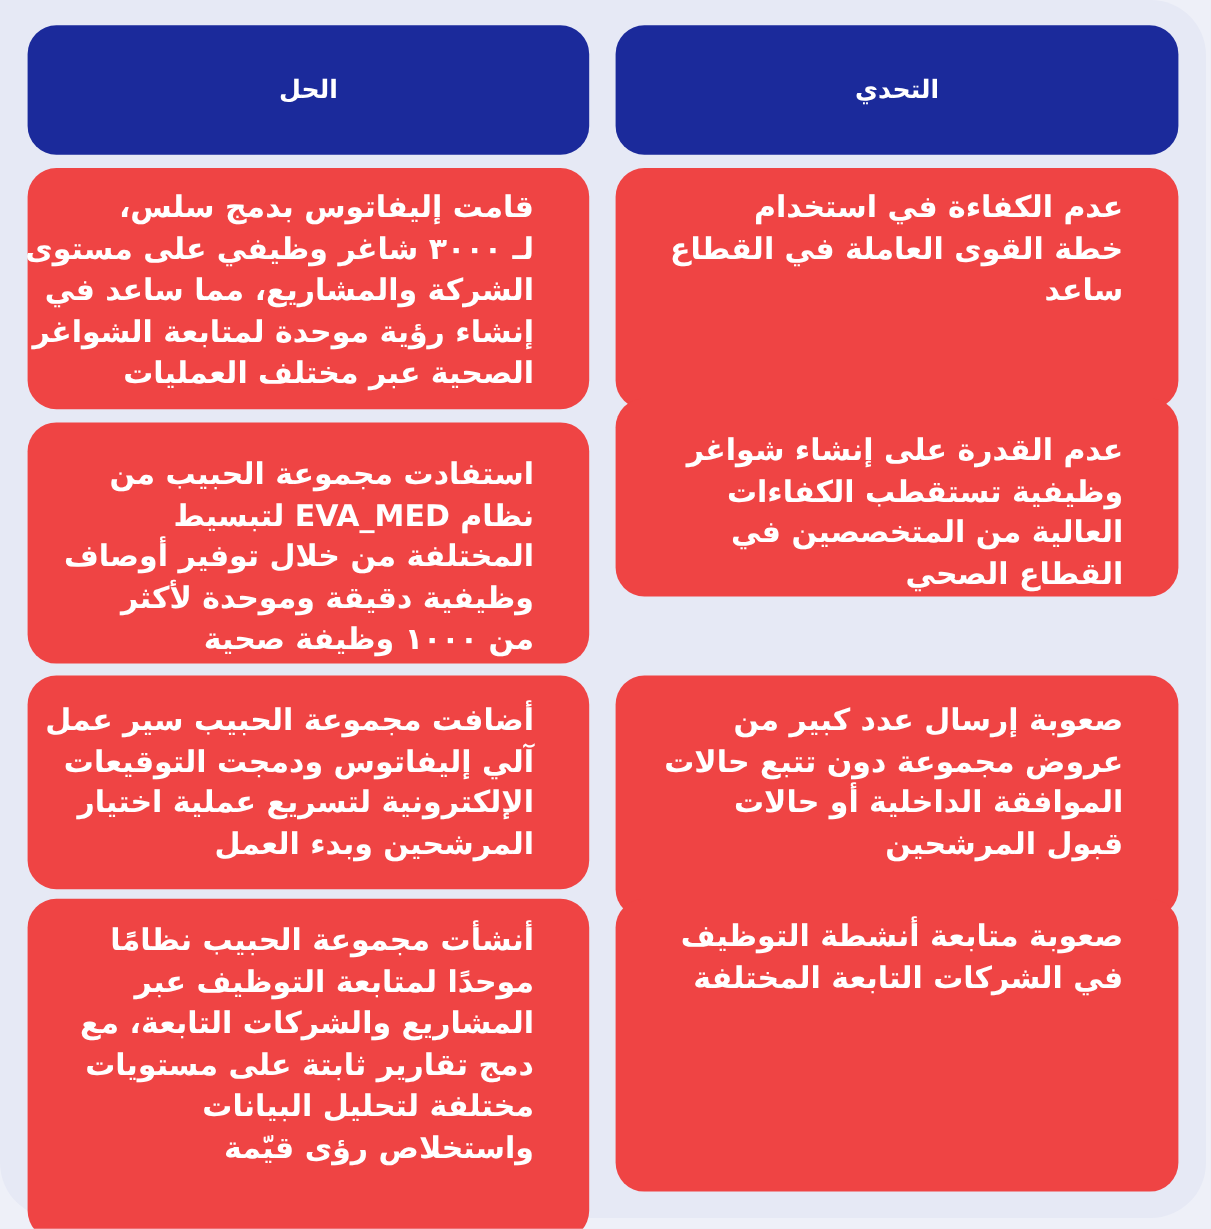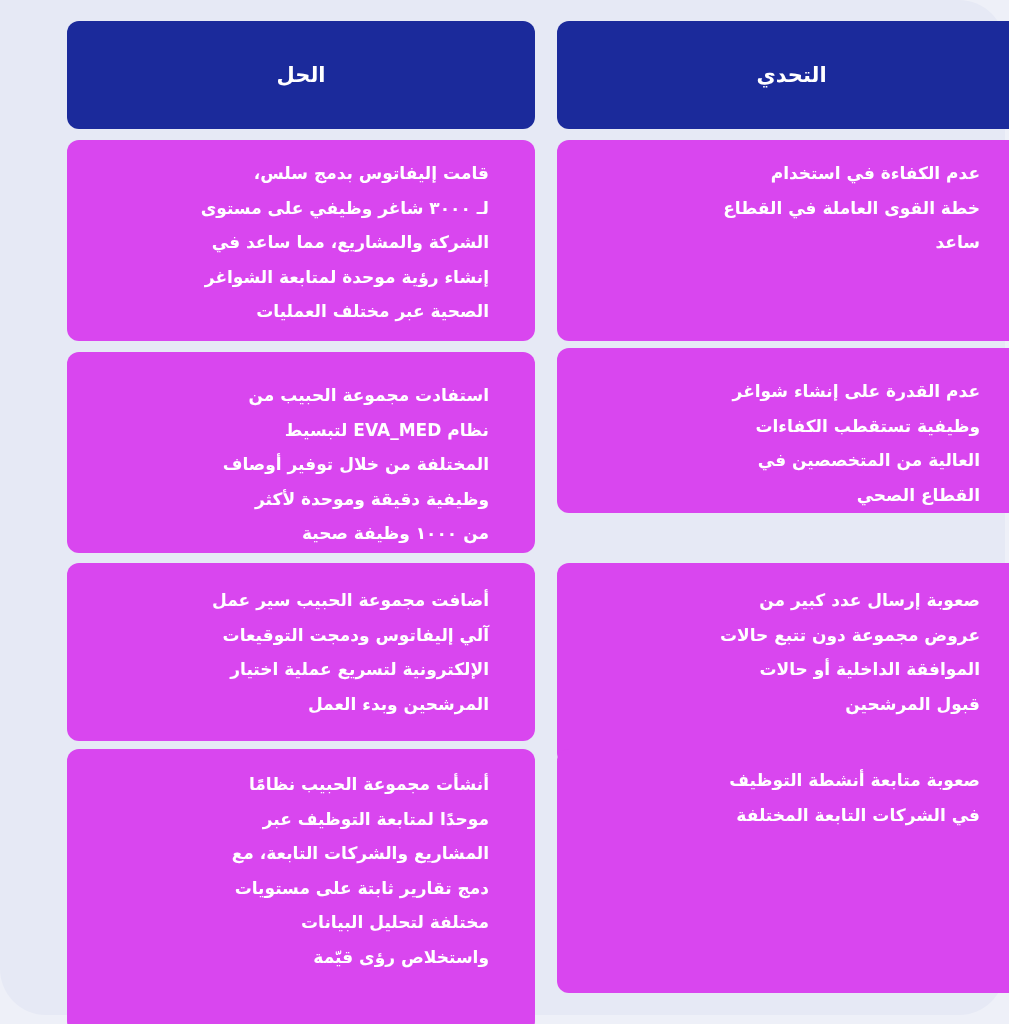--- a/index.html
+++ b/index.html
@@ -13,39 +13,38 @@
     .panel {
       position: absolute;
       left: 0; top: 0;
       width: 1005px; height: 1015px;
       background: #e6e9f5;
       border-radius: 0 46px 46px 46px;
     }
     .cell {
       position: absolute;
       box-sizing: border-box;
-      border-radius: 12px;
-      margin-left: 44px;
+      border-radius: 24px;
     }
     .head {
       background: #1b2a9b;
       color: #ffffff;
       display: flex;
       align-items: center;
       justify-content: center;
       font-weight: bold;
       font-size: 21px;
       direction: rtl;
     }
     .body-cell {
-      background: #d946ef;
+      background: #ef4444;
       color: #ffffff;
       direction: rtl;
       font-weight: bold;
-      font-size: 17px;
+      font-size: 25px;
       line-height: 34.5px;
       padding: 16px 46px 0 26px;
     }
     .col-left { left: 23px; width: 468px; }
     .col-right { left: 513px; width: 469px; }
     .line { display: block; white-space: nowrap; }
   </style>
 </head>
 <body>
 
@@ -71,21 +70,21 @@
     <span class="line">ساعد</span>
   </div>
 
   <div class="cell body-cell col-left" style="top:352px;height:201px;padding-top:26px;">
     <span class="line">استفادت مجموعة الحبيب من</span>
     <span class="line">نظام EVA_MED  لتبسيط</span>
     <span class="line">المختلفة من خلال توفير أوصاف</span>
     <span class="line">وظيفية دقيقة وموحدة لأكثر</span>
     <span class="line">من ١٠٠٠ وظيفة صحية</span>
   </div>
-  <div class="cell body-cell col-right" style="top:348px;height:165px;padding-top:26px;">
+  <div class="cell body-cell col-right" style="top:332px;height:165px;padding-top:26px;">
     <span class="line">عدم القدرة على إنشاء شواغر</span>
     <span class="line">وظيفية تستقطب الكفاءات</span>
     <span class="line">العالية من المتخصصين في</span>
     <span class="line">القطاع الصحي</span>
   </div>
 
   <div class="cell body-cell col-left" style="top:563px;height:178px;padding-top:20px;">
     <span class="line">أضافت مجموعة الحبيب سير عمل</span>
     <span class="line">آلي إليفاتوس ودمجت التوقيعات</span>
     <span class="line">الإلكترونية لتسريع عملية اختيار</span>

